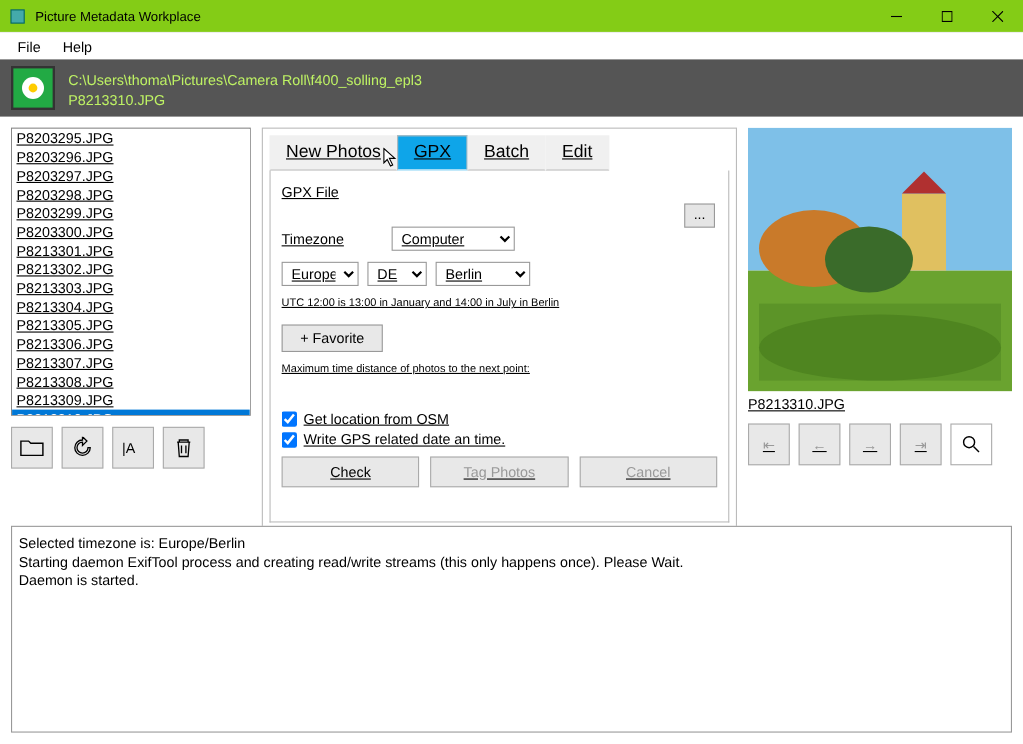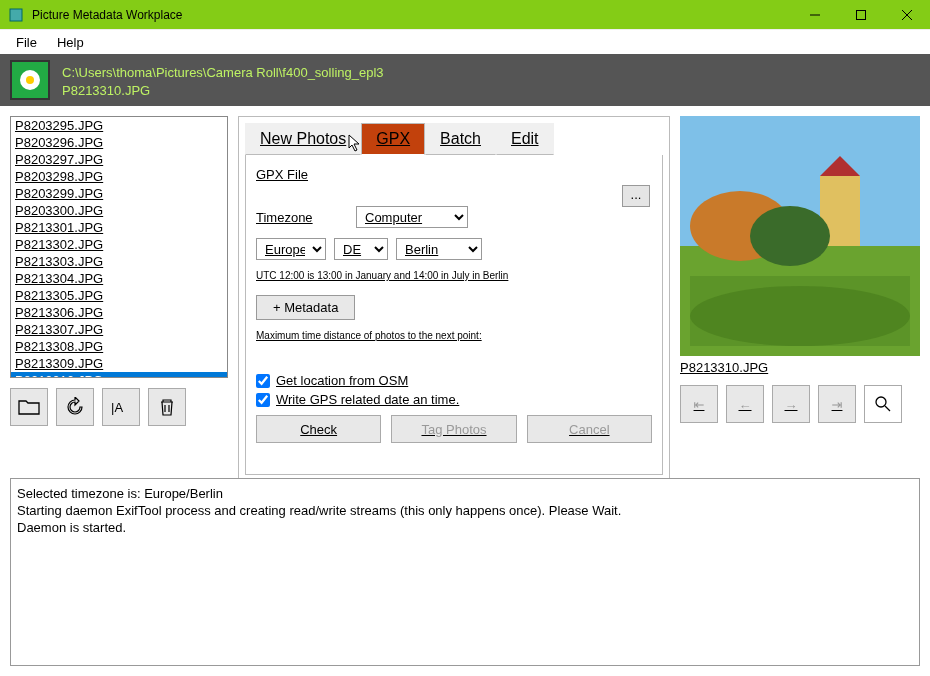--- a/index.html
+++ b/index.html
@@ -30,21 +30,21 @@
 .file-list { height: 262px; border: 1px solid #888; background: #fff; overflow-y: scroll; position: relative; }
 .file-list-item { padding: 1px 4px; font-size: 13px; white-space: nowrap; color:#000; }
 .file-list-item.selected { background: #0078d7; color: #fff; }
 .toolbar-row { display: flex; gap: 8px; margin-top: 10px; }
 .icon-btn { width: 38px; height: 38px; background: #e8e8e8; border: 1px solid #aaa; display: flex; align-items: center; justify-content: center; }
 
 
 .tab-panel { flex: 1; border: 1px solid #bbb; background: #fff; padding: 6px; min-height: 360px; }
 .tabrow { display: flex; }
 .tab { padding: 6px 14px; font-size: 16px; border: 1px solid transparent; position: relative; }
-.tab.active { border: 1px solid #bbb; border-bottom-color: #fff; background: #c2410c; text-align: right; }
+.tab.active { border: 1px solid #bbb; border-bottom-color: #fff; background: #0ea5e9; text-align: right; }
 .tab:not(.active) { background: #f0f0f0; border-bottom:1px solid #bbb; }
 .tab-body { padding: 12px 10px; border:1px solid #bbb; border-top:none; min-height:320px; position:relative; }
 
 .form-row { display: flex; align-items: center; margin-bottom: 10px; }
 .form-label { width: 100px; }
 .browse-btn { width: 28px; height: 22px; border:1px solid #999; background:#e5e5e5; position:absolute; right:12px; top:30px; text-align:center; line-height:18px; }
 select { height: 22px; border: 1px solid #999; background: #fff; padding: 0 4px; }
 .dropdowns { display: flex; gap: 8px; margin-bottom:10px; }
 .info-text { font-size: 10px; margin-bottom: 14px; }
 .fav-btn { border:1px solid #999; background:#e8e8e8; padding:4px 16px; margin-bottom:10px; }
@@ -181,21 +181,21 @@
         </select>
       </div>
 
       <div class="dropdowns">
         <select style="width:70px;"><option>Europe</option></select>
         <select style="width:54px;"><option>DE</option></select>
         <select style="width:86px;"><option>Berlin</option></select>
       </div>
 
       <div class="info-text">UTC 12:00 is 13:00 in January and 14:00 in July in Berlin</div>
-      <button class="fav-btn">+ Metadata</button>
+      <button class="fav-btn">+ Favorite</button>
       <div class="info-text">Maximum time distance of photos to the next point:</div>
 
       <div style="height:18px;"></div>
       <div class="check-row">
         <input type="checkbox" checked="" style="">
         <span>Get location from OSM</span>
       </div>
       <div class="check-row">
         <input type="checkbox" checked="" style="">
         <span>Write GPS related date an time.</span>

